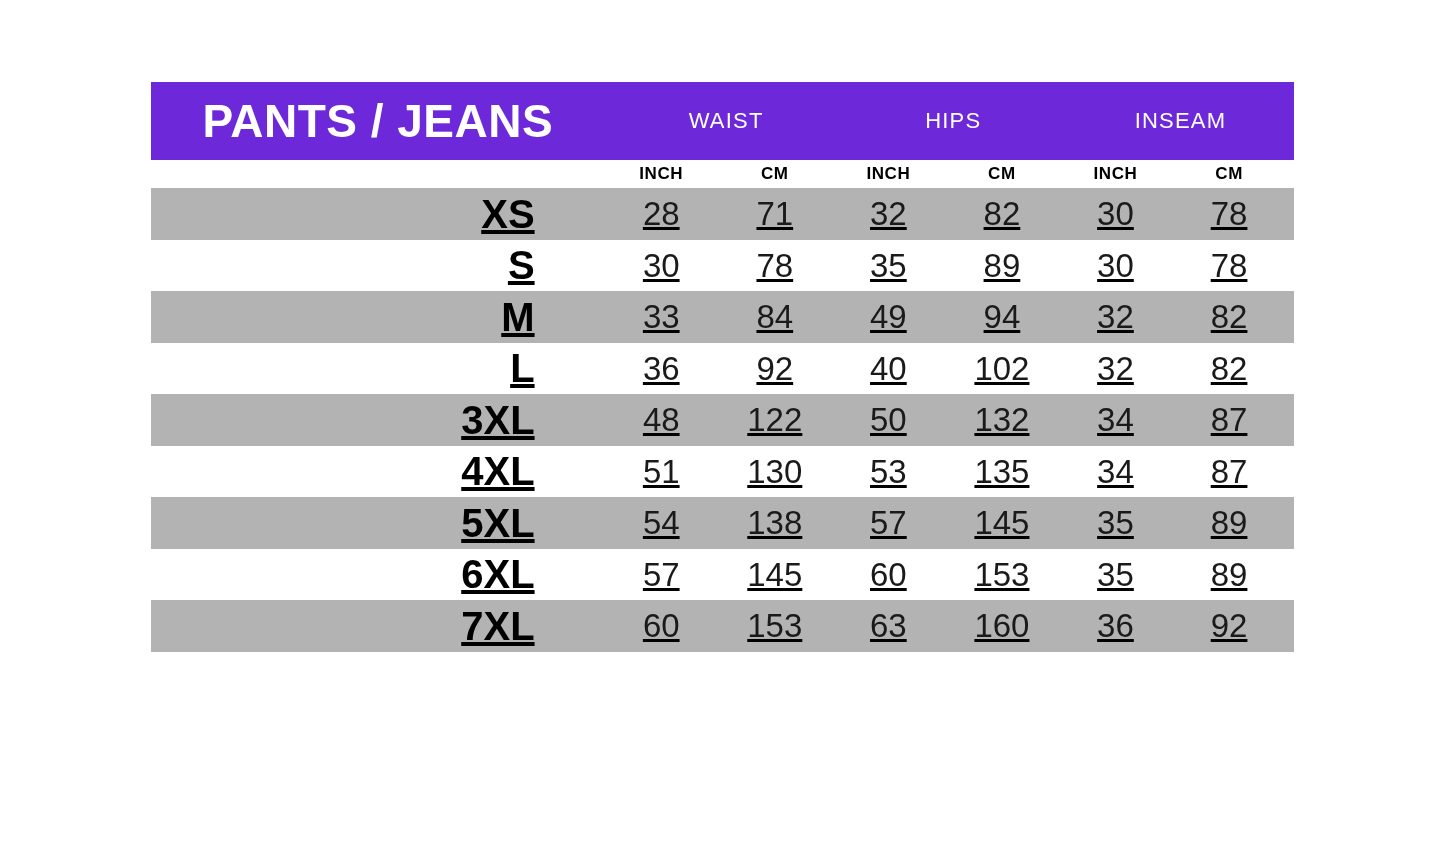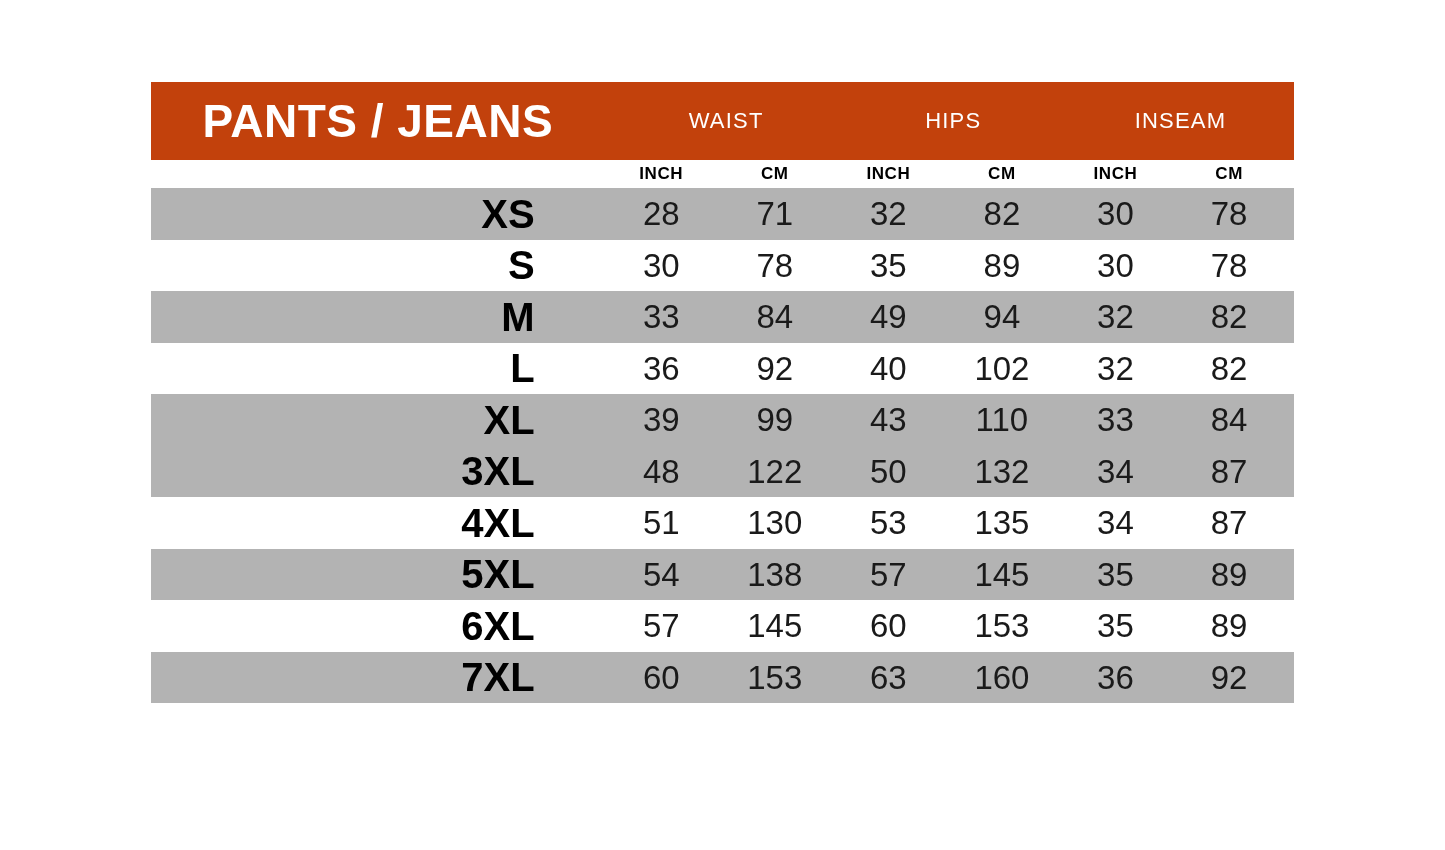--- a/index.html
+++ b/index.html
@@ -33,21 +33,21 @@
   col.c-size  { width: 441px; }
   col.c-unit  { width: 93px; }
   col.c-unit2 { width: 124px; }
 
   
   tr.header-band {
     height: 78px;
     background: #000000;
   }
   tr.header-band td {
-    background: #c2410c;
+    background: #6d28d9;
     color: #ffffff;
     vertical-align: middle;
   }
   .title-cell {
     text-align: center;
     font-size: 46px;
     font-weight: bold;
     letter-spacing: 0.5px;
     padding-right: 8px !important;
   }
@@ -68,20 +68,21 @@
     font-size: 17px;
     font-weight: bold;
     color: #000000;
     letter-spacing: 0.6px;
     vertical-align: middle;
   }
 
   
   tr.data-row {
     height: 51.5px;
+    text-decoration: underline;
   }
   tr.data-row.shaded td {
     background: #b3b3b3;
   }
   tr.data-row.plain td {
     background: #ffffff;
   }
   td.size-cell {
     text-align: right;
     padding-right: 78px !important;
@@ -159,29 +160,20 @@
         <tr class="data-row plain">
           <td class="size-cell">L</td>
           <td class="val-cell">36</td>
           <td class="val-cell">92</td>
           <td class="val-cell">40</td>
           <td class="val-cell">102</td>
           <td class="val-cell">32</td>
           <td class="val-cell">82</td>
         </tr>
         <tr class="data-row shaded">
-          <td class="size-cell">XL</td>
-          <td class="val-cell">39</td>
-          <td class="val-cell">99</td>
-          <td class="val-cell">43</td>
-          <td class="val-cell">110</td>
-          <td class="val-cell">33</td>
-          <td class="val-cell">84</td>
-        </tr>
-        <tr class="data-row shaded">
           <td class="size-cell">3XL</td>
           <td class="val-cell">48</td>
           <td class="val-cell">122</td>
           <td class="val-cell">50</td>
           <td class="val-cell">132</td>
           <td class="val-cell">34</td>
           <td class="val-cell">87</td>
         </tr>
         <tr class="data-row plain">
           <td class="size-cell">4XL</td>

